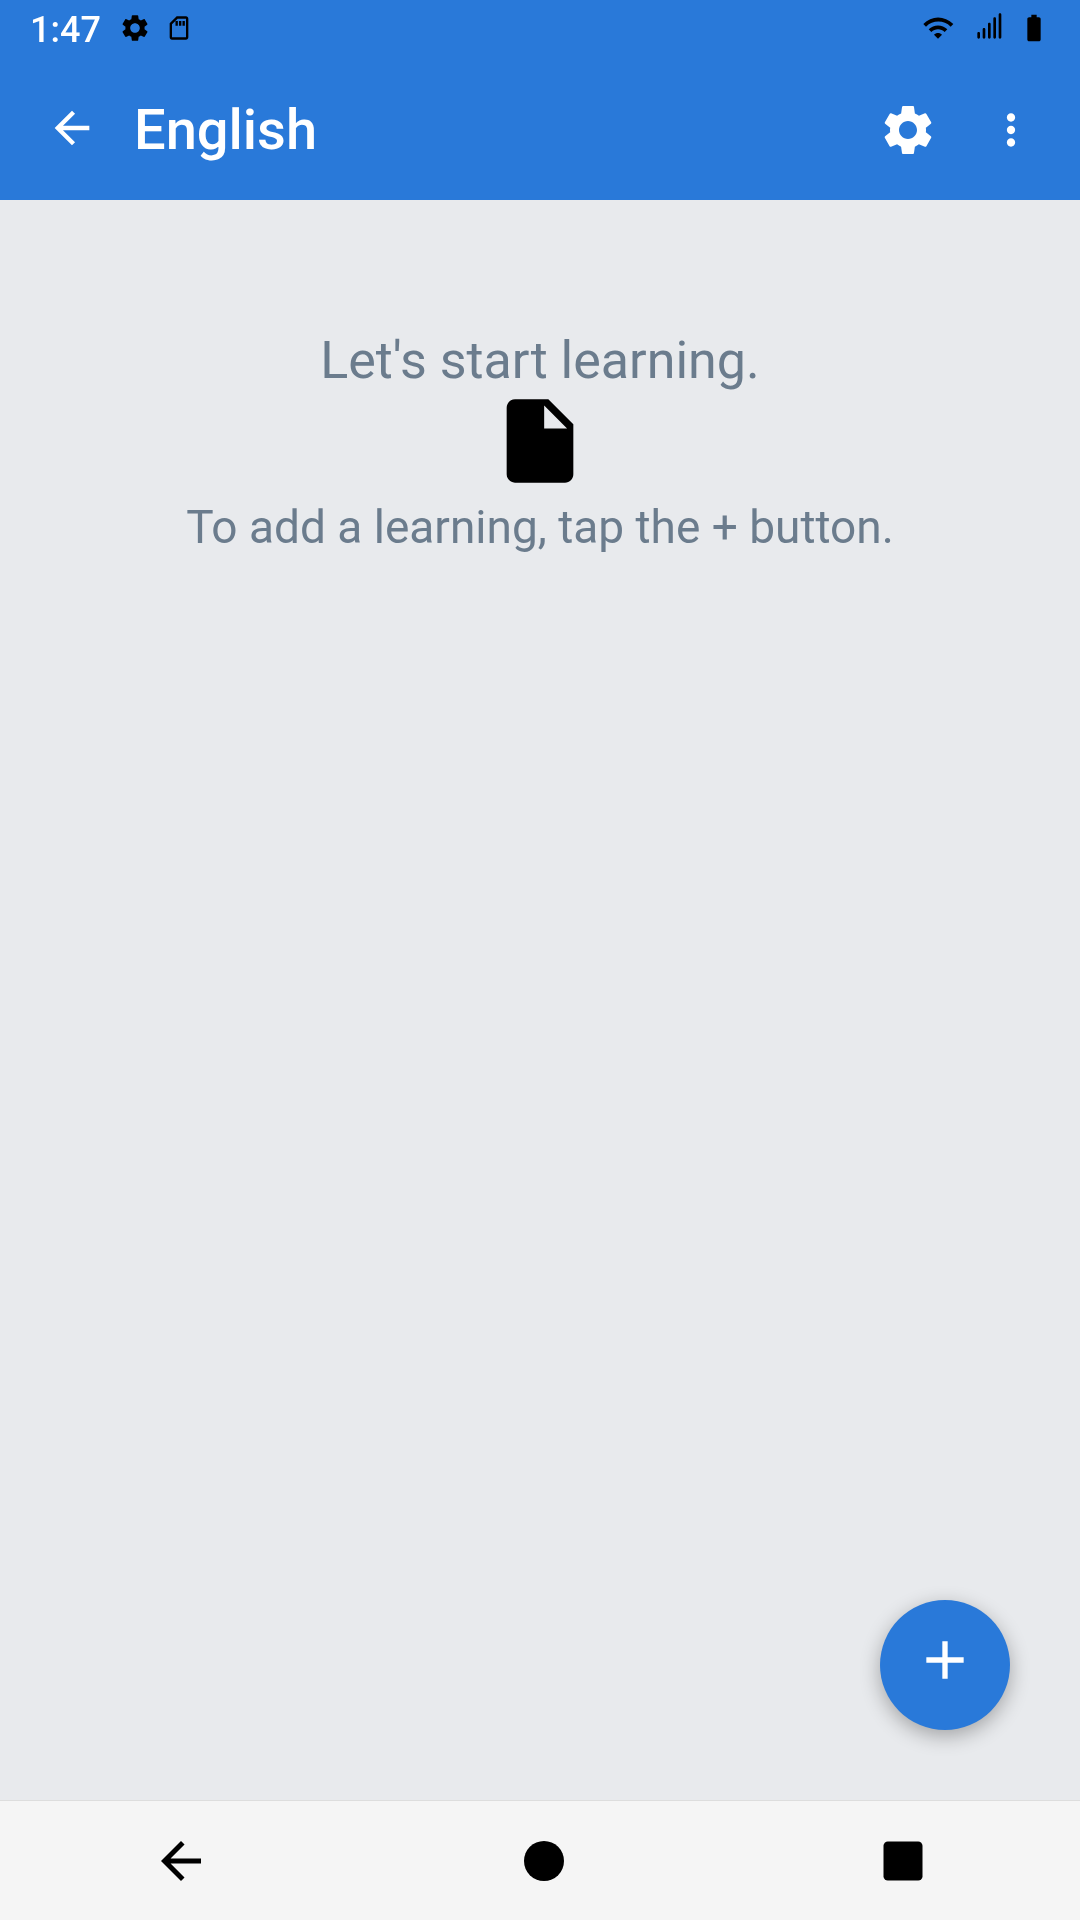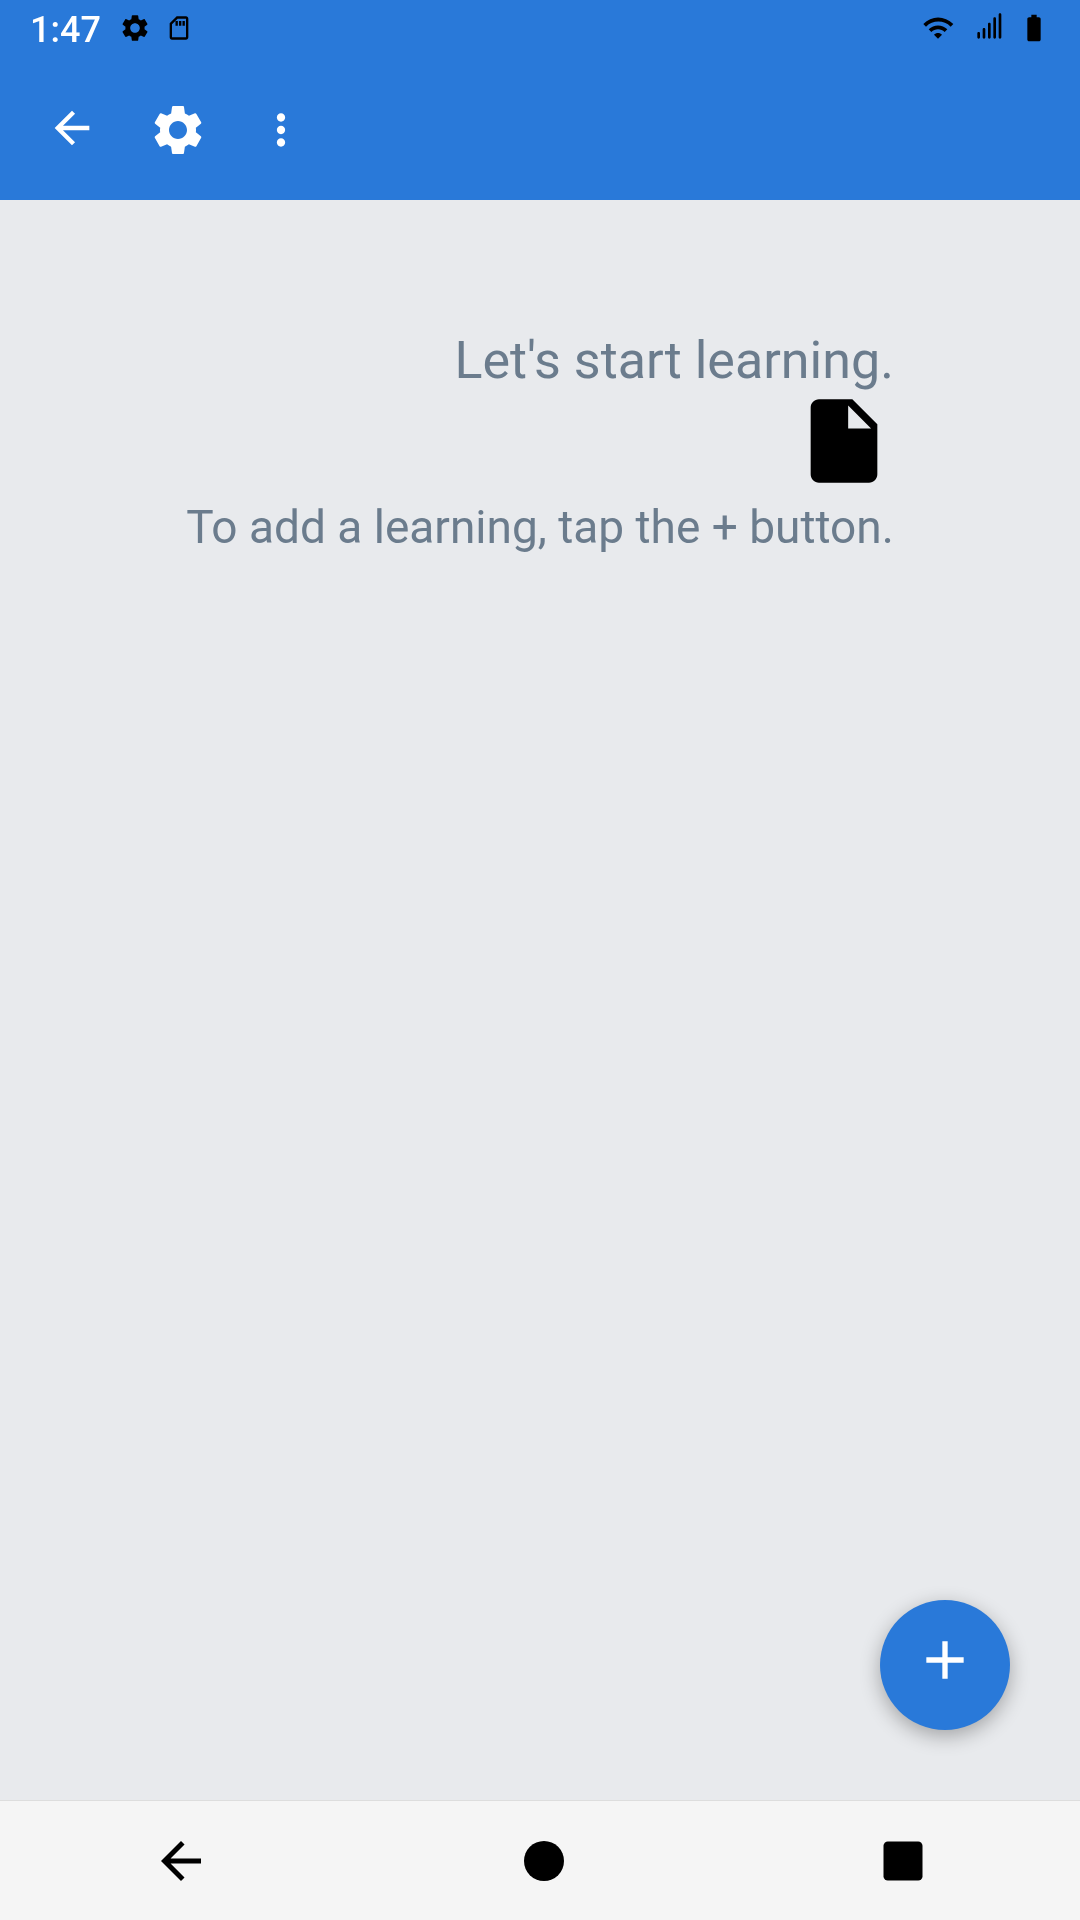--- a/index.html
+++ b/index.html
@@ -106,21 +106,21 @@
       flex-direction: column;
       align-items: center;
       justify-content: flex-start;
       padding-top: 130px;
       position: relative;
     }
 
     .empty-state {
       display: flex;
       flex-direction: column;
-      align-items: flex-end;
+      align-items: center;
     }
 
     .empty-title {
       color: #6b7c8d;
       font-size: 52px;
       font-weight: 400;
       text-align: center;
     }
 
     .empty-subtitle {
@@ -219,20 +219,21 @@
     </span>
   </div>
 </div>
 
 <div class="app-bar">
   <div class="back-button">
     <svg class="back-arrow" viewBox="0 0 24 24" fill="white">
       <path d="M20,11H7.83l5.59-5.59L12,4l-8,8l8,8l1.41-1.41L7.83,13H20V11z"></path>
     </svg>
   </div>
+  <span class="app-title">English</span>
   <div class="app-bar-actions">
     <div class="icon-button">
       <svg width="60" height="60" viewBox="0 0 24 24" fill="white">
         <path d="M19.14,12.94c0.04-0.3,0.06-0.61,0.06-0.94c0-0.32-0.02-0.64-0.07-0.94l2.03-1.58c0.18-0.14,0.23-0.41,0.12-0.61 l-1.92-3.32c-0.12-0.22-0.37-0.29-0.59-0.22l-2.39,0.96c-0.5-0.38-1.03-0.7-1.62-0.94L14.4,2.81c-0.04-0.24-0.24-0.41-0.48-0.41 h-3.84c-0.24,0-0.43,0.17-0.47,0.41L9.25,5.35C8.66,5.59,8.12,5.92,7.63,6.29L5.24,5.33c-0.22-0.08-0.47,0-0.59,0.22L2.74,8.87 C2.62,9.08,2.66,9.34,2.86,9.48l2.03,1.58C4.84,11.36,4.8,11.69,4.8,12s0.02,0.64,0.07,0.94l-2.03,1.58 c-0.18,0.14-0.23,0.41-0.12,0.61l1.92,3.32c0.12,0.22,0.37,0.29,0.59,0.22l2.39-0.96c0.5,0.38,1.03,0.7,1.62,0.94l0.36,2.54 c0.05,0.24,0.24,0.41,0.48,0.41h3.84c0.24,0,0.44-0.17,0.47-0.41l0.36-2.54c0.59-0.24,1.13-0.56,1.62-0.94l2.39,0.96 c0.22,0.08,0.47,0,0.59-0.22l1.92-3.32c0.12-0.22,0.07-0.47-0.12-0.61L19.14,12.94z M12,15.6c-1.98,0-3.6-1.62-3.6-3.6 s1.62-3.6,3.6-3.6s3.6,1.62,3.6,3.6S13.98,15.6,12,15.6z"></path>
       </svg>
     </div>
     <div class="icon-button">
       <svg width="50" height="60" viewBox="0 0 24 24" fill="white">
         <path d="M12,8c1.1,0,2-0.9,2-2s-0.9-2-2-2s-2,0.9-2,2S10.9,8,12,8z M12,10c-1.1,0-2,0.9-2,2s0.9,2,2,2s2-0.9,2-2 S13.1,10,12,10z M12,16c-1.1,0-2,0.9-2,2s0.9,2,2,2s2-0.9,2-2S13.1,16,12,16z"></path>
       </svg>

